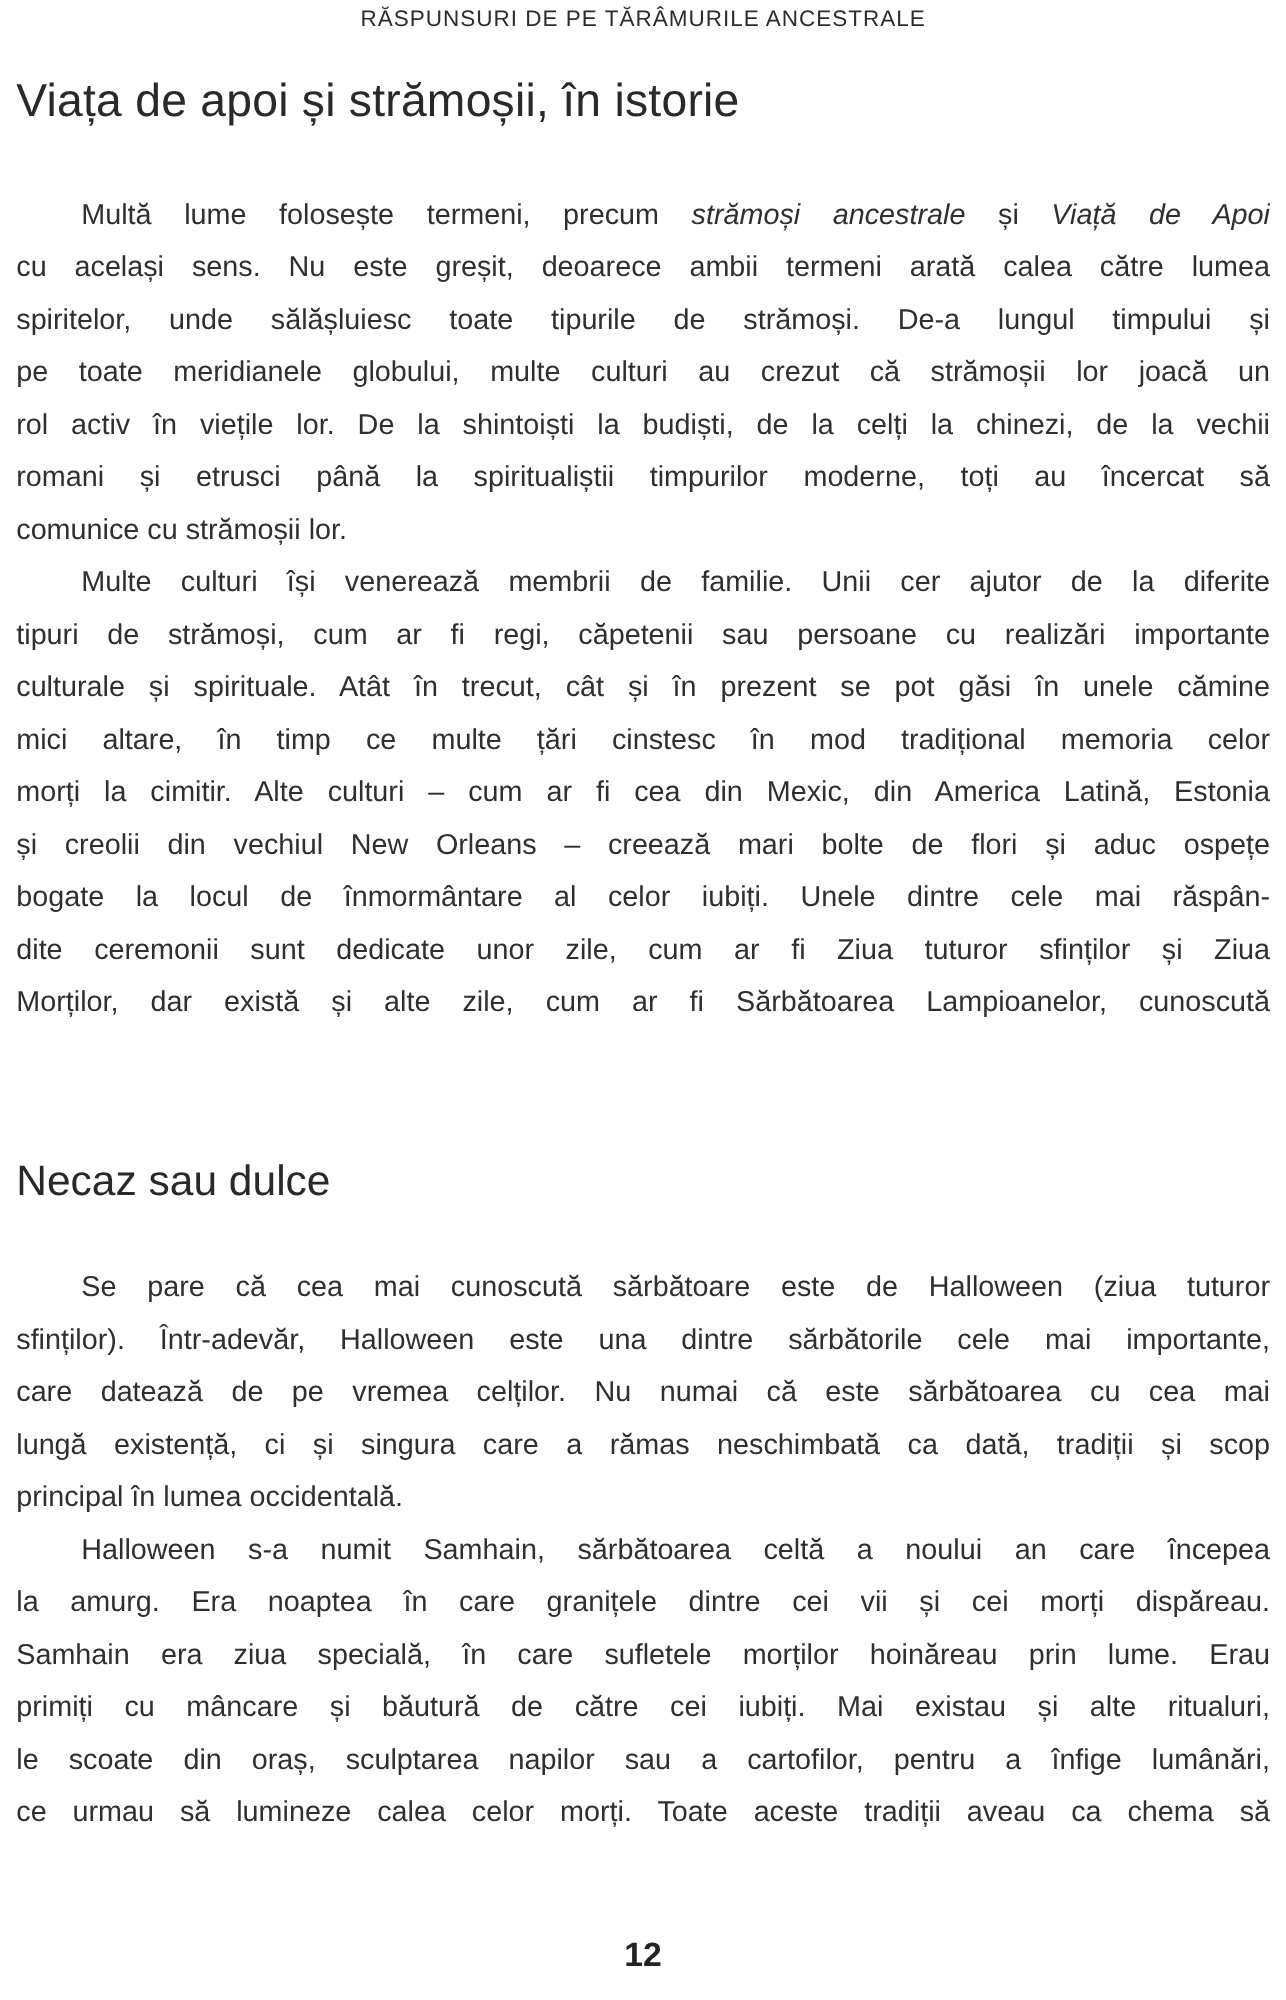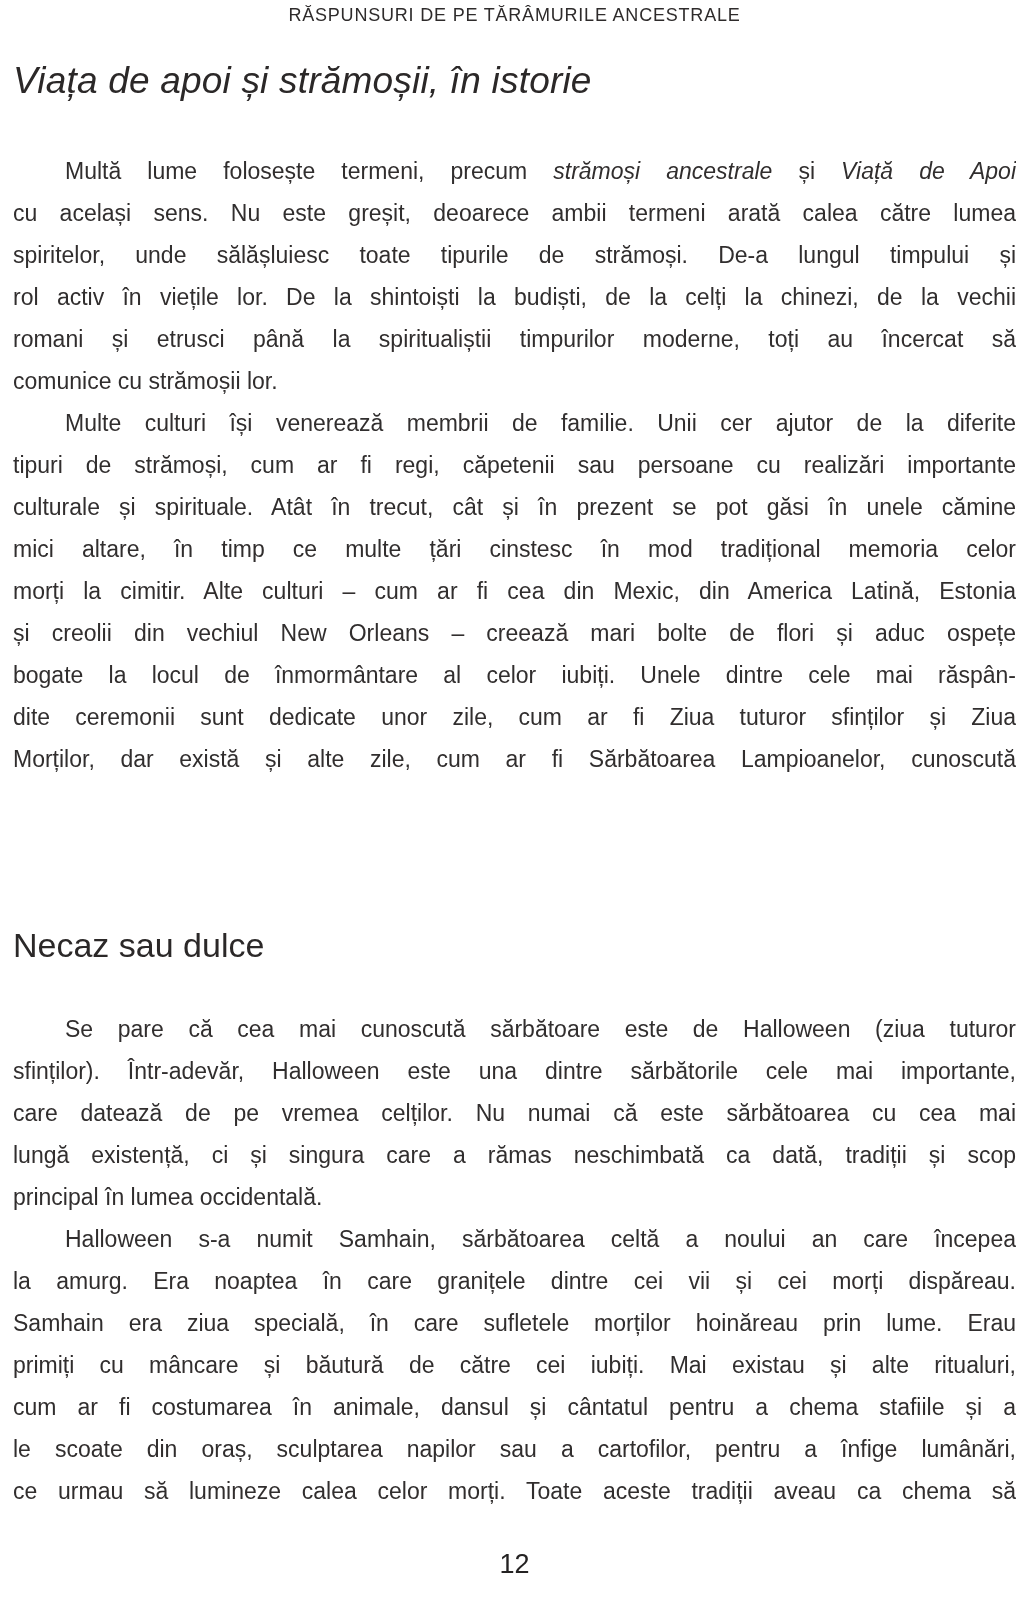--- a/index.html
+++ b/index.html
@@ -15,21 +15,21 @@
   }
   .running-head {
     position:absolute; top:5px; left:0; width:100%;
     text-align:center;
     font-size:18px; font-weight:400; letter-spacing:0.8px;
     color:#2e2b2b;
   }
   .chapter-title {
     position:absolute; top:60px; left:13px;
     font-size:37px; font-weight:300; letter-spacing:0.2px;
-    color:#2b2828; white-space:nowrap;font-style:italic;
+    color:#2b2828; white-space:nowrap;
   }
   .subhead {
     position:absolute; left:13px; top:926px;
     font-size:34px; font-weight:300;
     color:#2b2828; white-space:nowrap;
   }
   .textblock {
     position:absolute; left:13px; width:1003px;
     font-size:23px; font-weight:300;
     color:#312e2e;
@@ -41,36 +41,37 @@
     text-align:justify;
     text-align-last:justify;
     overflow:hidden;
   }
   .line.last { text-align-last:left; }
   .line.indent { text-indent:52px; }
   .it { font-style:italic; }
   .page-number {
     position:absolute; top:1549px; left:0; width:100%;
     text-align:center;
-    font-size:27px; font-weight:400; color:#242222;
+    font-size:27px; font-weight:700; color:#242222;
   }
 </style>
 </head>
 <body>
 
 <div class="page">
 
   <div class="running-head">RĂSPUNSURI DE PE TĂRÂMURILE ANCESTRALE</div>
 
   <h1 class="chapter-title">Viața de apoi și strămoșii, în istorie</h1>
 
   <div class="textblock first">
       <div class="line indent"><span>Multă lume folosește termeni, precum </span><span class="it">strămoși ancestrale</span><span> și </span><span class="it">Viață de Apoi</span></div>
       <div class="line"><span>cu același sens. Nu este greșit, deoarece ambii termeni arată calea către lumea</span></div>
       <div class="line"><span>spiritelor, unde sălășluiesc toate tipurile de strămoși. De-a lungul timpului și</span></div>
+      <div class="line"><span>pe toate meridianele globului, multe culturi au crezut că strămoșii lor joacă un</span></div>
       <div class="line"><span>rol activ în viețile lor. De la shintoiști la budiști, de la celți la chinezi, de la vechii</span></div>
       <div class="line"><span>romani și etrusci până la spiritualiștii timpurilor moderne, toți au încercat să</span></div>
       <div class="line last"><span>comunice cu strămoșii lor.</span></div>
       <div class="line indent"><span>Multe culturi își venerează membrii de familie. Unii cer ajutor de la diferite</span></div>
       <div class="line"><span>tipuri de strămoși, cum ar fi regi, căpetenii sau persoane cu realizări importante</span></div>
       <div class="line"><span>culturale și spirituale. Atât în trecut, cât și în prezent se pot găsi în unele cămine</span></div>
       <div class="line"><span>mici altare, în timp ce multe țări cinstesc în mod tradițional memoria celor</span></div>
       <div class="line"><span>morți la cimitir. Alte culturi – cum ar fi cea din Mexic, din America Latină, Estonia</span></div>
       <div class="line"><span>și creolii din vechiul New Orleans – creează mari bolte de flori și aduc ospețe</span></div>
       <div class="line"><span>bogate la locul de înmormântare al celor iubiți. Unele dintre cele mai răspân-</span></div>
@@ -83,20 +84,19 @@
   <div class="textblock second">
       <div class="line indent"><span>Se pare că cea mai cunoscută sărbătoare este de Halloween (ziua tuturor</span></div>
       <div class="line"><span>sfinților). Într-adevăr, Halloween este una dintre sărbătorile cele mai importante,</span></div>
       <div class="line"><span>care datează de pe vremea celților. Nu numai că este sărbătoarea cu cea mai</span></div>
       <div class="line"><span>lungă existență, ci și singura care a rămas neschimbată ca dată, tradiții și scop</span></div>
       <div class="line last"><span>principal în lumea occidentală.</span></div>
       <div class="line indent"><span>Halloween s-a numit Samhain, sărbătoarea celtă a noului an care începea</span></div>
       <div class="line"><span>la amurg. Era noaptea în care granițele dintre cei vii și cei morți dispăreau.</span></div>
       <div class="line"><span>Samhain era ziua specială, în care sufletele morților hoinăreau prin lume. Erau</span></div>
       <div class="line"><span>primiți cu mâncare și băutură de către cei iubiți. Mai existau și alte ritualuri,</span></div>
-      <div class="line"><span>cum ar fi costumarea în animale, dansul și cântatul pentru a chema stafiile și a</span></div>
       <div class="line"><span>le scoate din oraș, sculptarea napilor sau a cartofilor, pentru a înfige lumânări,</span></div>
       <div class="line"><span>ce urmau să lumineze calea celor morți. Toate aceste tradiții aveau ca chema să</span></div>
     </div>
 
   <div class="page-number">12</div>
 
 </div>
 
 </body></html>

